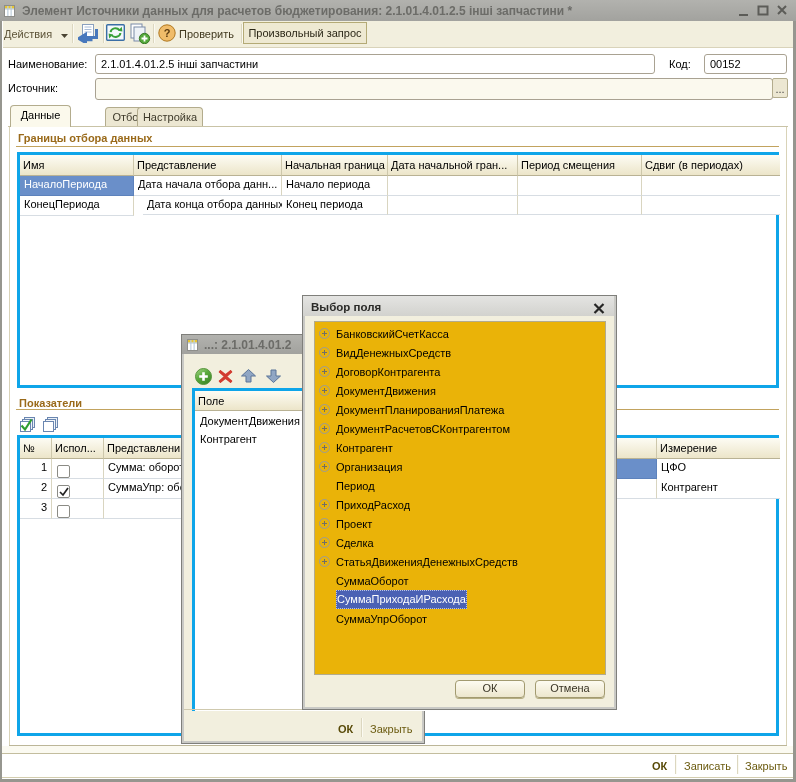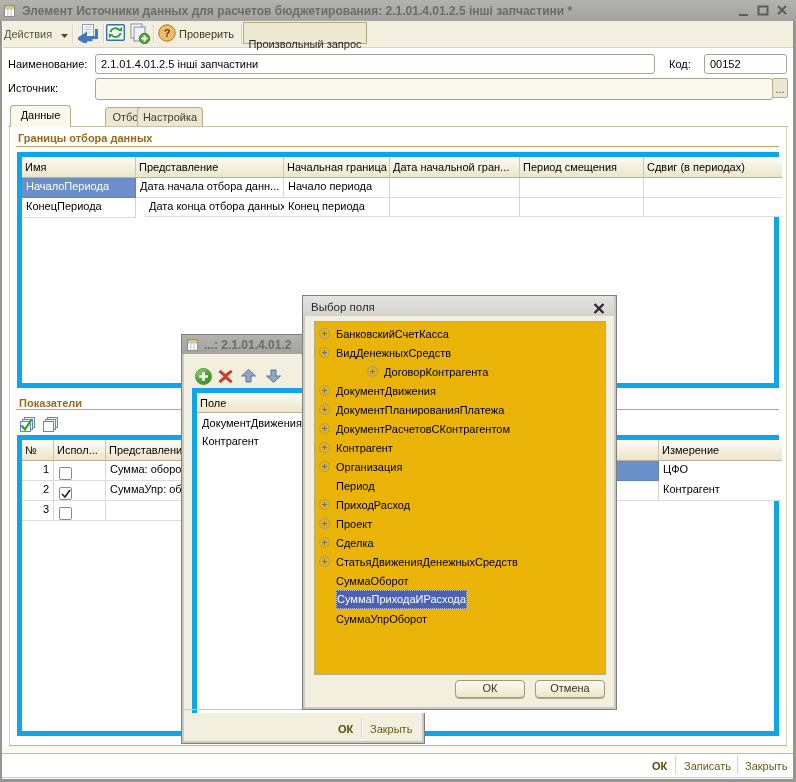--- a/index.html
+++ b/index.html
@@ -17,21 +17,21 @@
 .tbsep{top:3px;width:1px;height:19px;background:#dcd7c0;border-right:1px solid #fbfaf2;}
 .field{background:#fff;border:1px solid #a9a292;border-radius:3px;}
 
 .tab{top:107px;height:20px;border:1px solid #b3ac8d;border-bottom:none;border-radius:4px 4px 0 0;
  background:#ece7d2;text-align:center;padding-top:3px;box-sizing:border-box;color:#3e3a2a;}
 #tabActive{top:105px;height:22px;background:#fbf9ec;color:#000;z-index:2;}
 
 .grouphead{font-weight:bold;font-size:11px;color:#9a6a1a;white-space:nowrap;}
 .groupline{height:1px;background:#c2a35e;}
 
-.tbl{background:#fff;border:5px solid #0ea5e9;}
+.tbl{background:#fff;border:3px solid #0ea5e9;}
 .th{background:linear-gradient(#fdfcf4,#ece5c9);border-right:1px solid #cdc7ab;border-bottom:1px solid #b9b294;box-sizing:border-box;padding:4px 0 0 3px;white-space:nowrap;overflow:hidden;}
 .cell{box-sizing:border-box;padding:2px 0 0 4px;border-right:1px solid #d9d5c0;border-bottom:1px solid #d7dde3;white-space:nowrap;overflow:hidden;background:#fff;}
 .selcell{background:#6a8fc9;color:#fff;border-right:1px solid #5d82bc;border-bottom:1px solid #5d82bc;}
 
 .cb{width:13px;height:13px;background:#fff;border:1px solid #8b8b85;border-radius:2px;box-sizing:border-box;}
 
 .botbtn{color:#6b5b10;white-space:nowrap;}
 
 .dlg{background:#f2efde;border:1px solid #7f7f7b;box-shadow:inset 0 0 0 2px #c9c9c5;}
 .dlgtitle{background:linear-gradient(#b2b2ae,#a2a29e);}
@@ -109,21 +109,21 @@
       <path d="M15.5 12.5 V18.5 M12.5 15.5 H18.5" stroke="#fff" stroke-width="1.8"></path>
     </svg>
     <div class="abs tbsep" style="left:150px;"></div>
 
     <svg class="abs" style="left:155px;top:3px;" width="18" height="18">
       <circle cx="9" cy="9" r="8.2" fill="#f0bc6a" stroke="#b07820"></circle>
       <text x="9" y="13" text-anchor="middle" font-size="11" font-weight="bold" fill="#5a3a10" font-family="Liberation Sans">?</text>
     </svg>
     <div class="abs tbtext" style="left:176px;color:#41391f;">Проверить</div>
     <div class="abs tbsep" style="left:238px;"></div>
-    <div class="abs" style="left:240px;top:1px;width:124px;height:22px;border:1px solid #b4aa76;background:#eee9d2;text-align:center;padding-top:15px;box-sizing:border-box;color:#2c2818;white-space:nowrap;">Произвольный запрос</div>
+    <div class="abs" style="left:240px;top:1px;width:124px;height:22px;border:1px solid #b4aa76;background:#eee9d2;text-align:center;padding-top:4px;box-sizing:border-box;color:#2c2818;white-space:nowrap;">Произвольный запрос</div>
   </div>
 
   <div class="abs" style="left:8px;top:58px;">Наименование:</div>
   <div class="abs field" style="left:95px;top:54px;width:560px;height:20px;box-sizing:border-box;padding:3px 0 0 5px;">2.1.01.4.01.2.5 інші запчастини</div>
   <div class="abs" style="left:669px;top:58px;">Код:</div>
   <div class="abs field" style="left:704px;top:54px;width:83px;height:20px;box-sizing:border-box;padding:3px 0 0 5px;">00152</div>
   <div class="abs" style="left:8px;top:82px;">Источник:</div>
   <div class="abs field" style="left:95px;top:78px;width:676px;height:20px;background:#fbf9ee;"></div>
   <div class="abs" style="left:772px;top:78px;width:16px;height:20px;background:#ece7d2;border:1px solid #b3ac8d;border-radius:2px;box-sizing:border-box;text-align:center;color:#444;font-size:11px;line-height:20px;">...</div>
 
@@ -261,36 +261,36 @@
 
   <div class="abs" style="left:2px;top:374px;width:238px;height:31px;border-top:1px solid #cfc9ae;">
     <div class="abs botbtn" style="left:154px;top:13px;font-weight:bold;color:#584a08;">ОК</div>
     <div class="abs tbsep" style="left:177px;top:8px;"></div>
     <div class="abs botbtn" style="left:186px;top:13px;">Закрыть</div>
   </div>
 </div>
 
 <div id="dlgtop" class="abs dlg" style="left:302px;top:295px;width:313px;height:413px;">
   <div class="abs" style="left:0px;top:0px;width:311px;height:20px;background:linear-gradient(#e4e4e2,#d2d2ce);">
-    <div class="abs" style="left:8px;top:5px;font-weight:normal;font-size:11.5px;color:#2a2a28;">Выбор поля</div>
+    <div class="abs" style="left:8px;top:5px;font-weight:bold;font-size:11.5px;color:#2a2a28;">Выбор поля</div>
     <svg class="abs" style="left:290px;top:7px;" width="12" height="11">
         <path d="M1.5 1 L10.5 10 M10.5 1 L1.5 10" stroke="#262626" stroke-width="2.2"></path>
       </svg>
   </div>
 
   <div class="abs" style="left:11px;top:25px;width:290px;height:352px;background:#eab308;border:1px solid #b2ab8e;">
     <div class="abs ti" style="top:2px;">
         <span class="plus"></span>
         <span class="treetxt">БанковскийСчетКасса</span>
       </div>
     <div class="abs ti" style="top:21px;">
         <span class="plus"></span>
         <span class="treetxt">ВидДенежныхСредств</span>
       </div>
-    <div class="abs ti" style="top:40px;padding-left:48px;">
+    <div class="abs ti" style="top:40px;">
         <span class="plus"></span>
         <span class="treetxt">ДоговорКонтрагента</span>
       </div>
     <div class="abs ti" style="top:59px;">
         <span class="plus"></span>
         <span class="treetxt">ДокументДвижения</span>
       </div>
     <div class="abs ti" style="top:78px;">
         <span class="plus"></span>
         <span class="treetxt">ДокументПланированияПлатежа</span>

